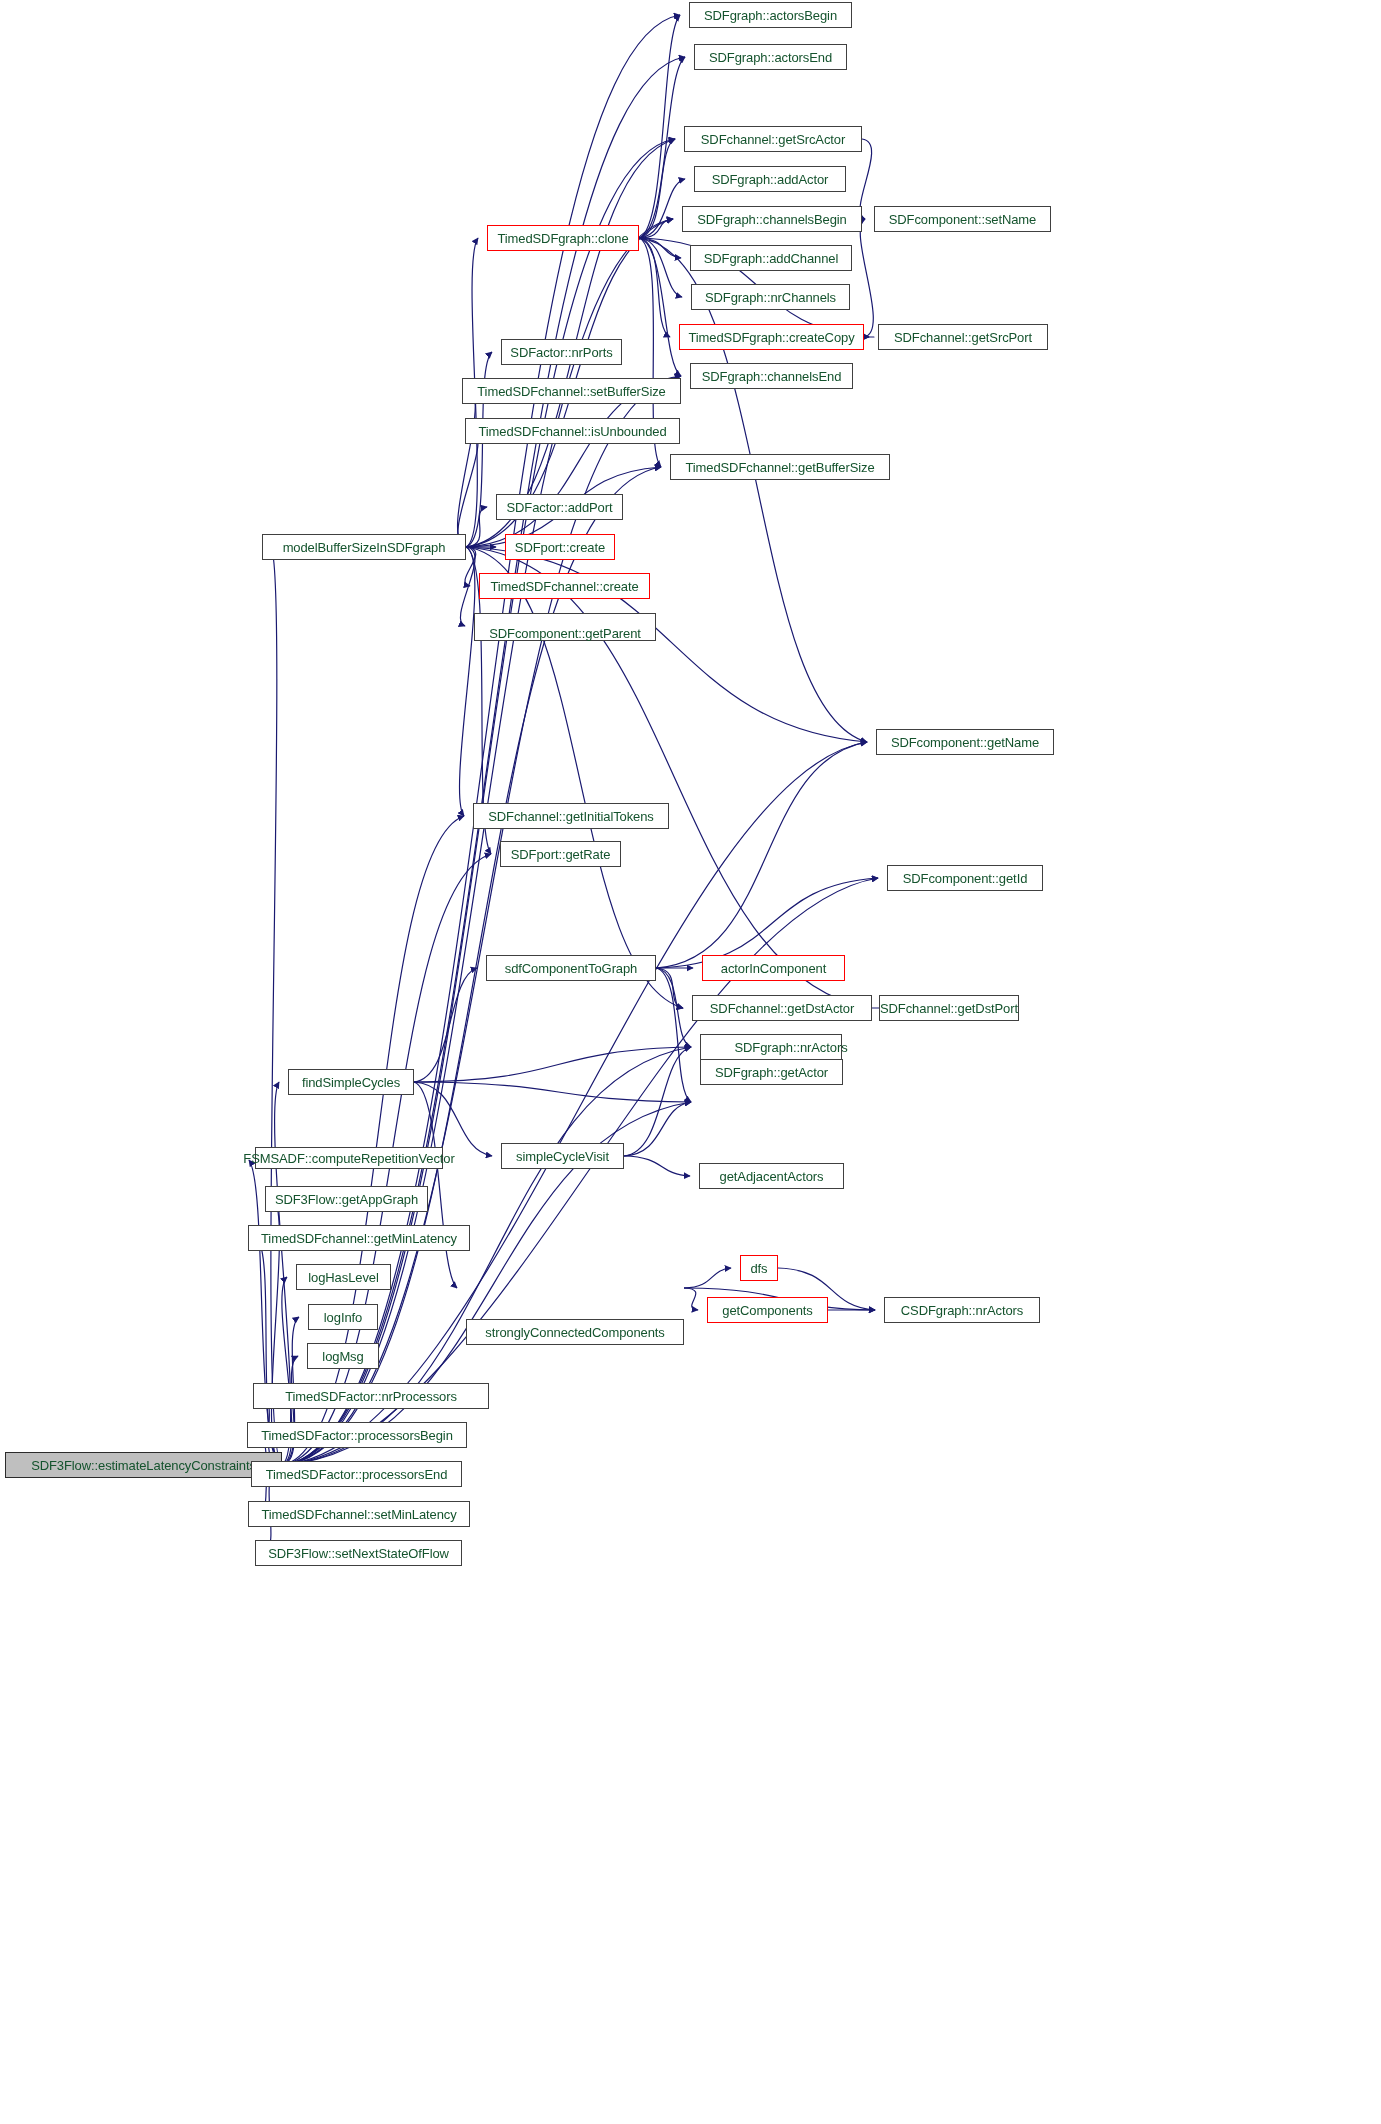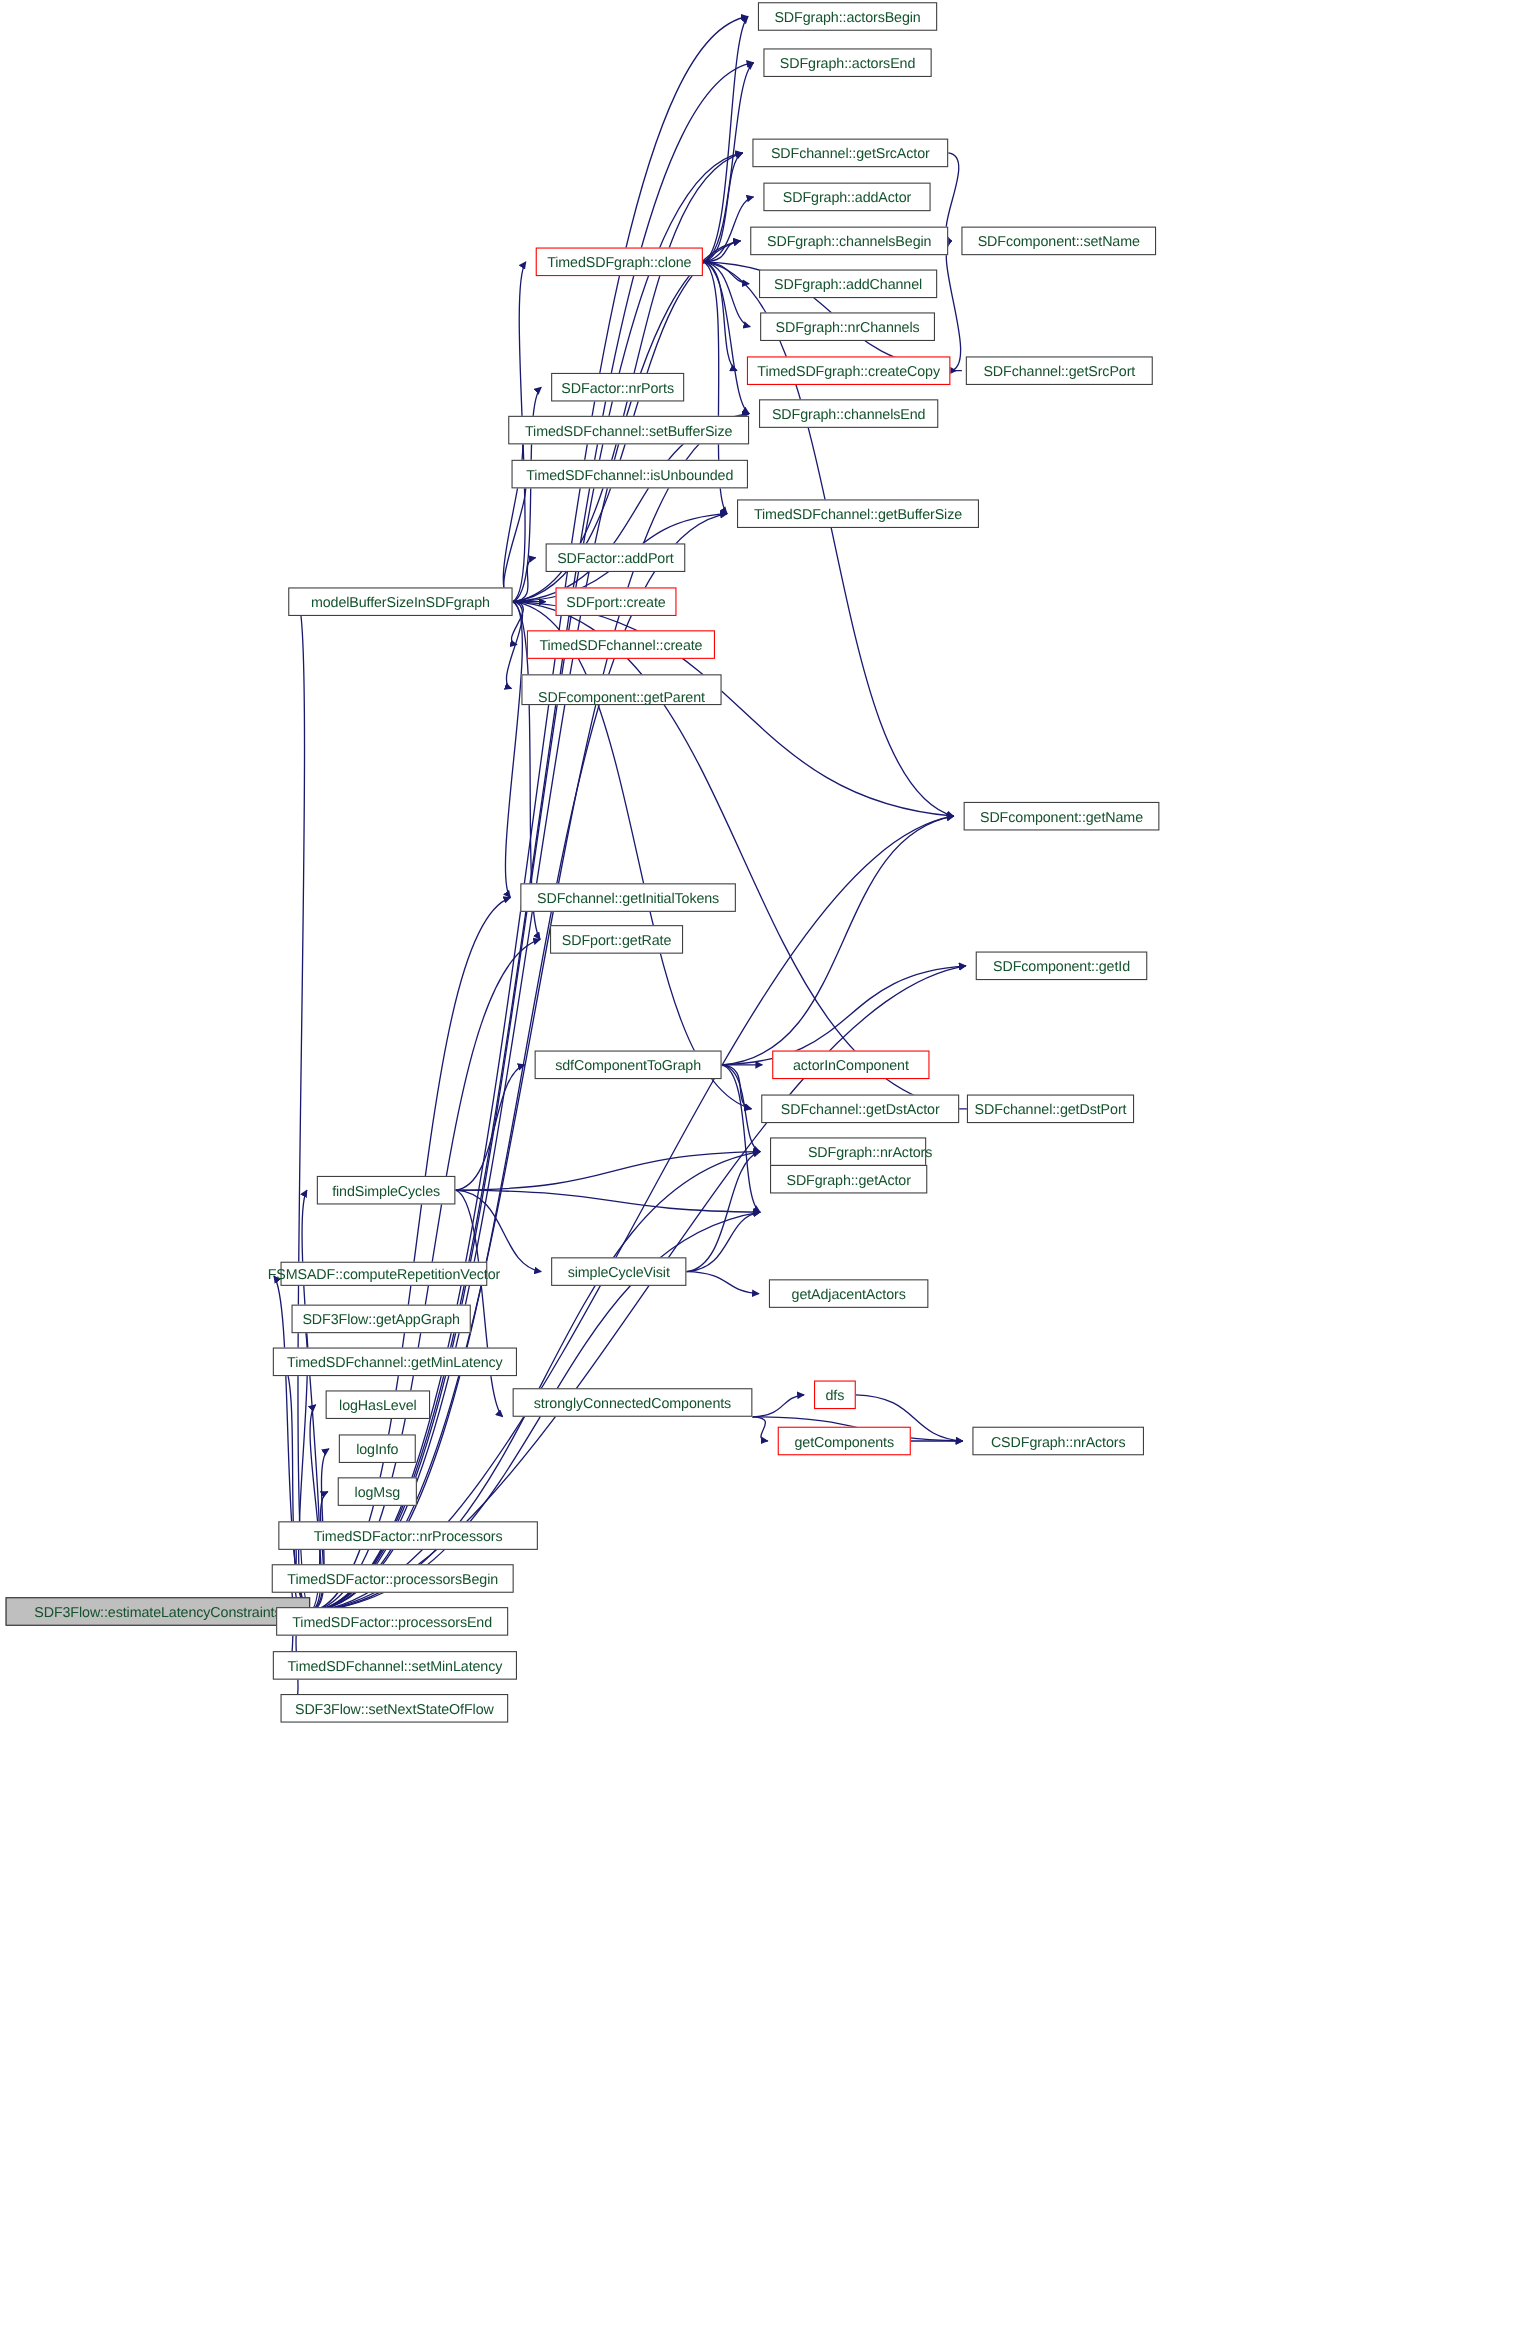--- a/index.html
+++ b/index.html
@@ -218,21 +218,21 @@
       </div>
       <div class="node" style="left: 486px; top: 955px; width: 170px; height: 26px;">
         <span class="lbl">sdfComponentToGraph</span>
       </div>
       <div class="node red" style="left: 702px; top: 955px; width: 143px; height: 26px;">
         <span class="lbl">actorInComponent</span>
       </div>
       <div class="node" style="left: 692px; top: 995px; width: 180px; height: 26px;">
         <span class="lbl">SDFchannel::getDstActor</span>
       </div>
-      <div class="node" style="left: 879px; top: 995px; width: 152px; height: 26px;">
+      <div class="node" style="left: 879px; top: 995px; width: 140px; height: 26px;">
         <span class="lbl">SDFchannel::getDstPort</span>
       </div>
       <div class="node" style="left: 700px; top: 1034px; width: 142px; height: 26px; padding-left: 40px;">
         <span class="lbl">SDFgraph::nrActors</span>
       </div>
       <div class="node" style="left: 288px; top: 1069px; width: 126px; height: 26px;">
         <span class="lbl">findSimpleCycles</span>
       </div>
       <div class="node" style="left: 700px; top: 1059px; width: 143px; height: 26px;">
         <span class="lbl">SDFgraph::getActor</span>
@@ -269,21 +269,21 @@
       </div>
       <div class="node" style="left: 251px; top: 1461px; width: 211px; height: 26px;">
         <span class="lbl">TimedSDFactor::processorsEnd</span>
       </div>
       <div class="node" style="left: 248px; top: 1501px; width: 222px; height: 26px;">
         <span class="lbl">TimedSDFchannel::setMinLatency</span>
       </div>
       <div class="node" style="left: 255px; top: 1540px; width: 207px; height: 26px;">
         <span class="lbl">SDF3Flow::setNextStateOfFlow</span>
       </div>
-      <div class="node" style="left: 466px; top: 1262px; width: 218px; height: 26px;">
+      <div class="node" style="left: 466px; top: 1319px; width: 218px; height: 26px;">
         <span class="lbl">stronglyConnectedComponents</span>
       </div>
       <div class="node red" style="left: 740px; top: 1255px; width: 38px; height: 26px;">
         <span class="lbl">dfs</span>
       </div>
       <div class="node red" style="left: 707px; top: 1297px; width: 121px; height: 26px;">
         <span class="lbl">getComponents</span>
       </div>
       <div class="node" style="left: 884px; top: 1297px; width: 156px; height: 26px;">
         <span class="lbl">CSDFgraph::nrActors</span>

